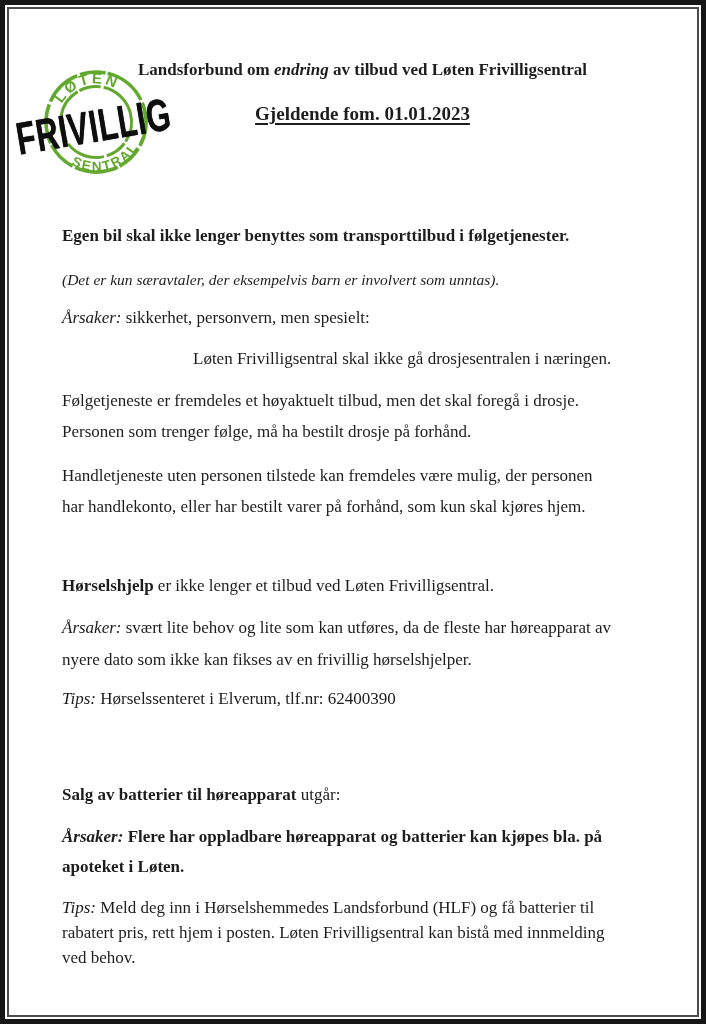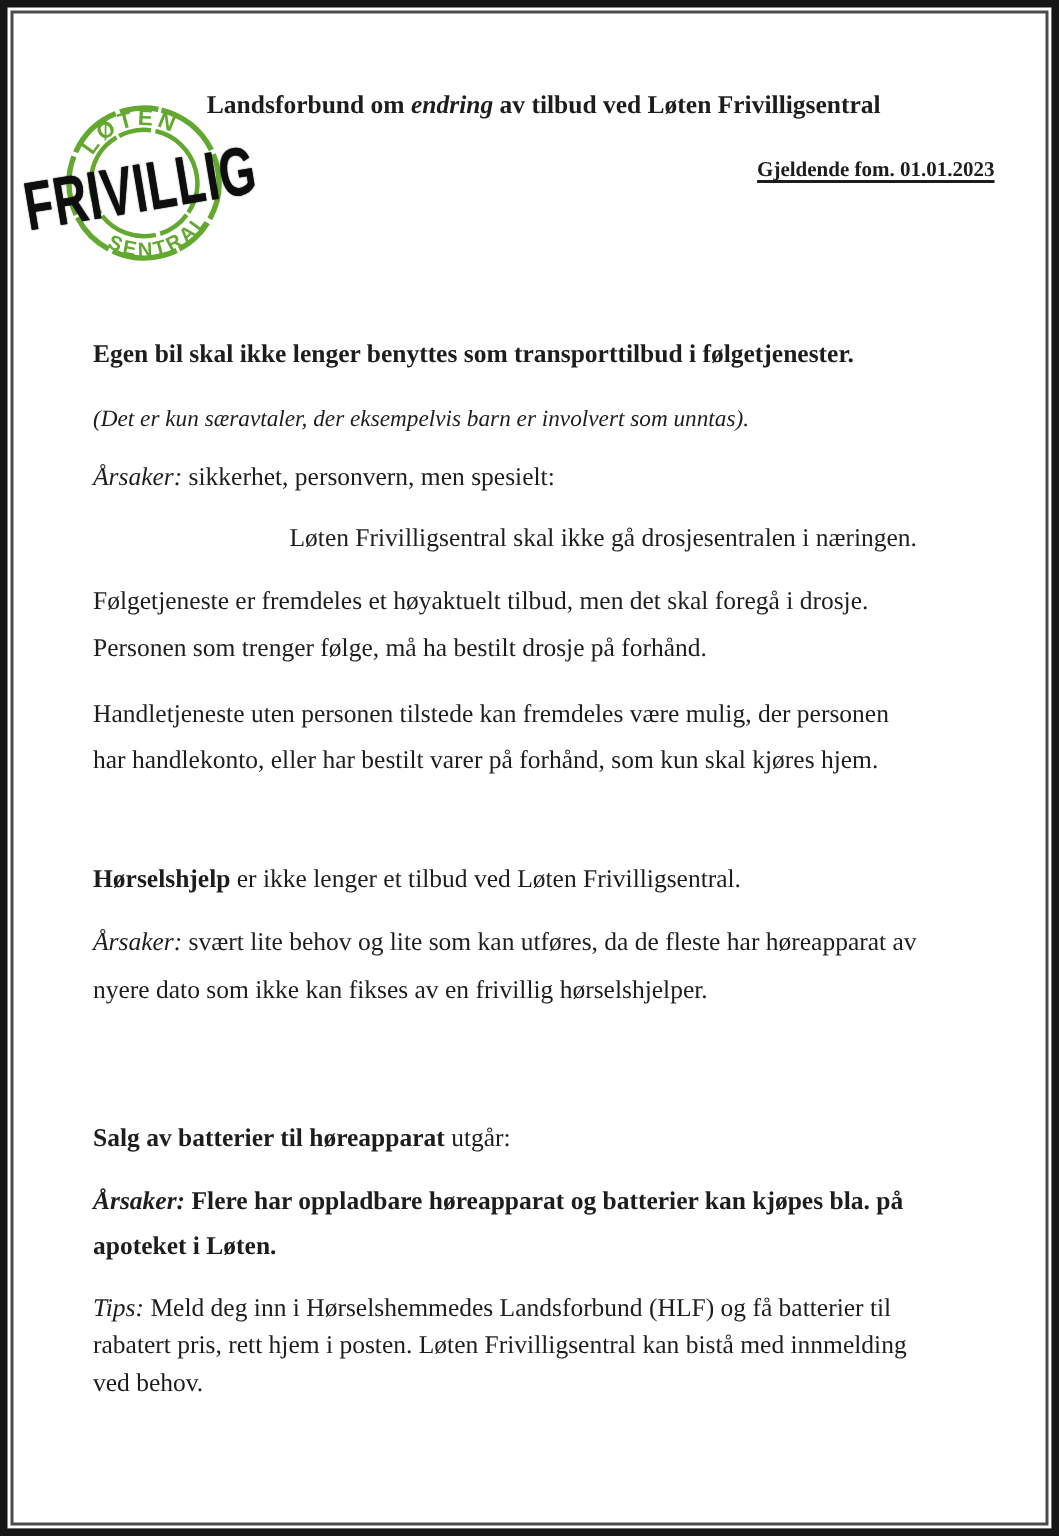--- a/index.html
+++ b/index.html
@@ -15,22 +15,22 @@
     color:#1d1d1d;
   }
   .content { padding:52px 38px 0 57px; }
 
   .doc-title {
     margin:0; text-align:center;
     font-size:17px; font-weight:bold; line-height:26px;
   }
   .doc-title .it { font-style:italic; }
   .doc-subtitle {
-    margin:18px 0 0; text-align:right;
-    font-size:14px; font-weight:bold; line-height:26px;
+    margin:18px 0 0; text-align:center;
+    font-size:19px; font-weight:bold; line-height:26px;
     text-decoration:underline;
     text-decoration-thickness:1.5px;
     text-underline-offset:3px;
   }
 
   p { margin:0; font-size:17px; line-height:31px; white-space:pre-line; }
   .bold { font-weight:bold; }
   .lead { font-style:italic; }
   .note { font-style:italic; font-size:15.5px; }
 
@@ -102,20 +102,21 @@
 Personen som trenger følge, må ha bestilt drosje på forhånd.</p>
 
     <p class="m-p2">Handletjeneste uten personen tilstede kan fremdeles være mulig, der personen
 har handlekonto, eller har bestilt varer på forhånd, som kun skal kjøres hjem.</p>
 
     <p class="m-horsel"><span class="bold">Hørselshjelp</span><span> er ikke lenger et tilbud ved Løten Frivilligsentral.</span></p>
 
     <p class="m-ars2"><span class="lead">Årsaker:</span><span> svært lite behov og lite som kan utføres, da de fleste har høreapparat av
 nyere dato som ikke kan fikses av en frivillig hørselshjelper.</span></p>
 
+    <p class="m-tips1"><span class="lead">Tips:</span><span> Hørselssenteret i Elverum, tlf.nr: 62400390</span></p>
 
     <p class="m-salg"><span class="bold">Salg av batterier til høreapparat</span><span> utgår:</span></p>
 
     <p class="m-ars3"><span class="lead">Årsaker:</span><span> Flere har oppladbare høreapparat og batterier kan kjøpes bla. på
 apoteket i Løten.</span></p>
 
     <p class="m-tips2"><span class="lead">Tips:</span><span> Meld deg inn i Hørselshemmedes Landsforbund (HLF) og få batterier til
 rabatert pris, rett hjem i posten. Løten Frivilligsentral kan bistå med innmelding
 ved behov.</span></p>
 

